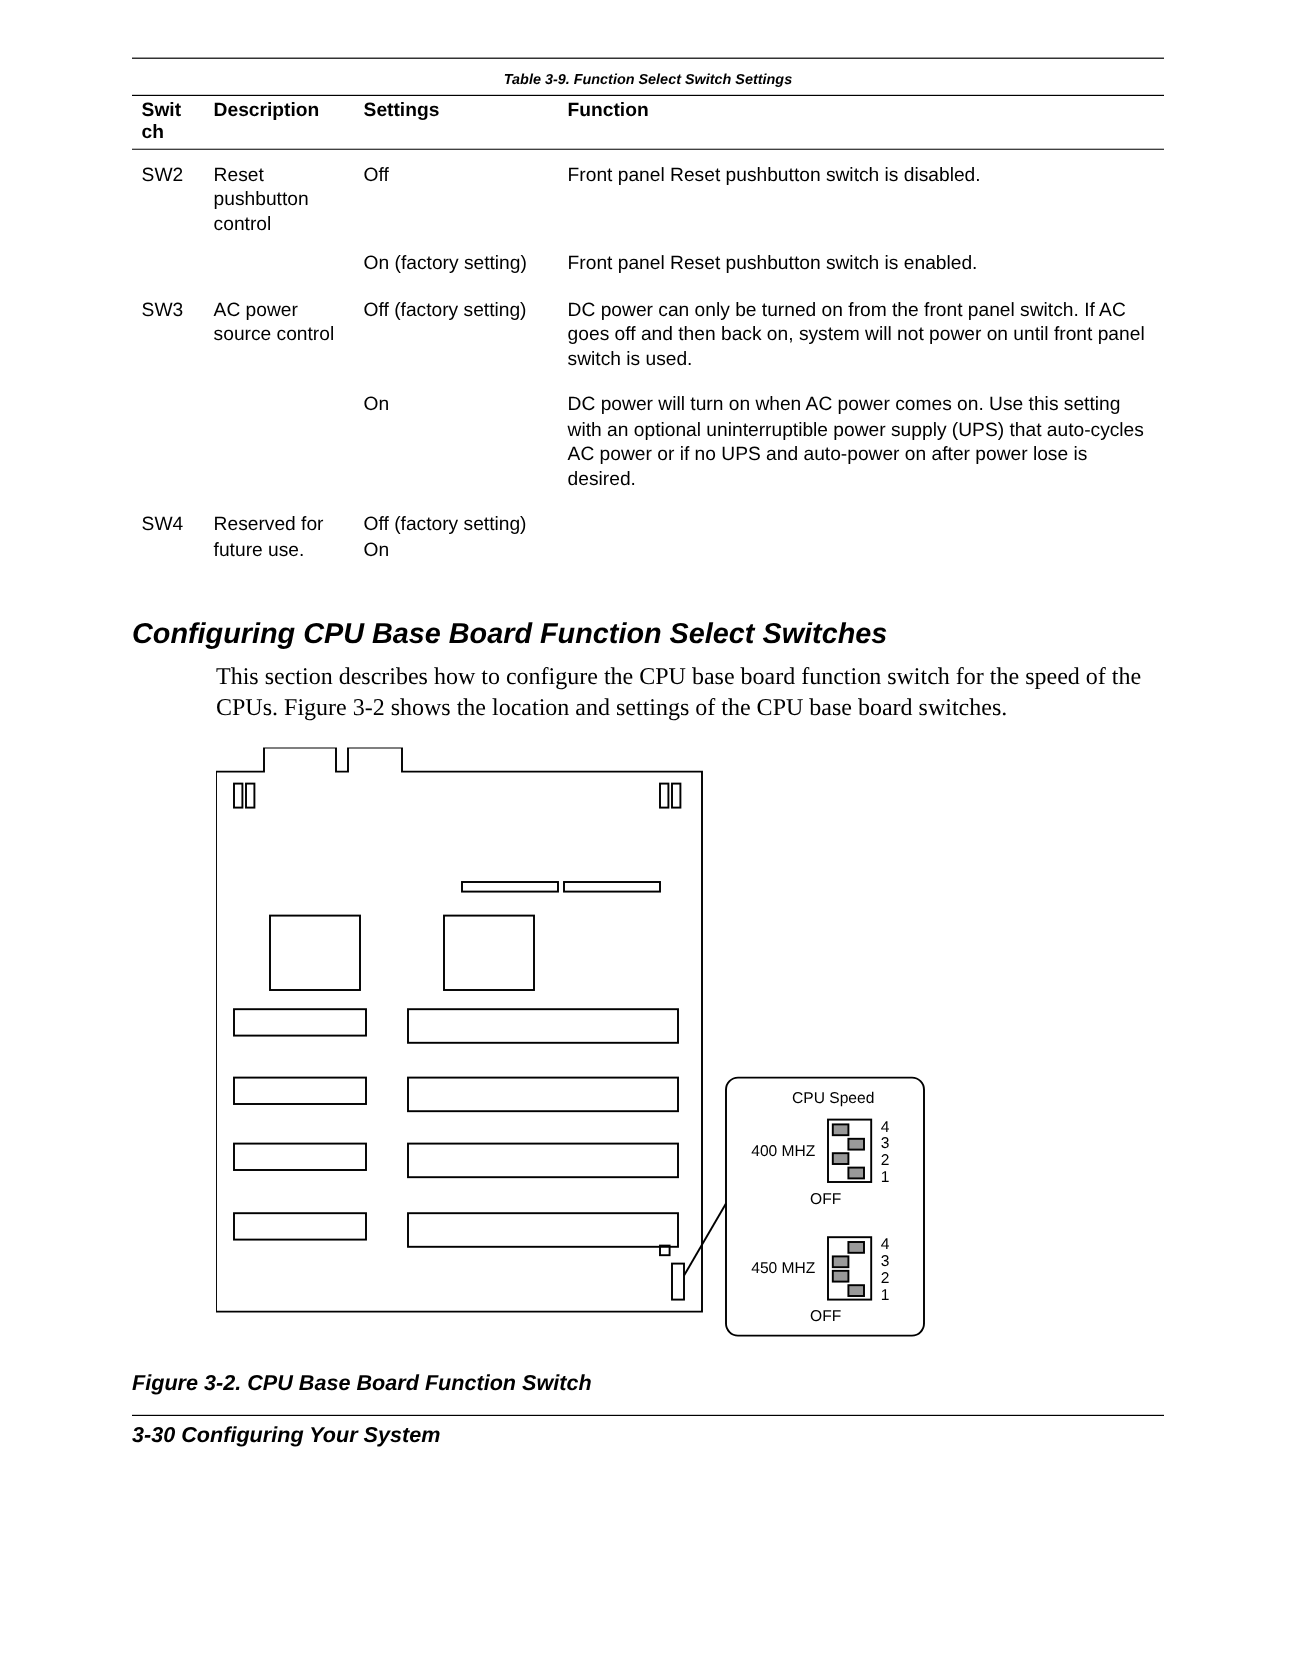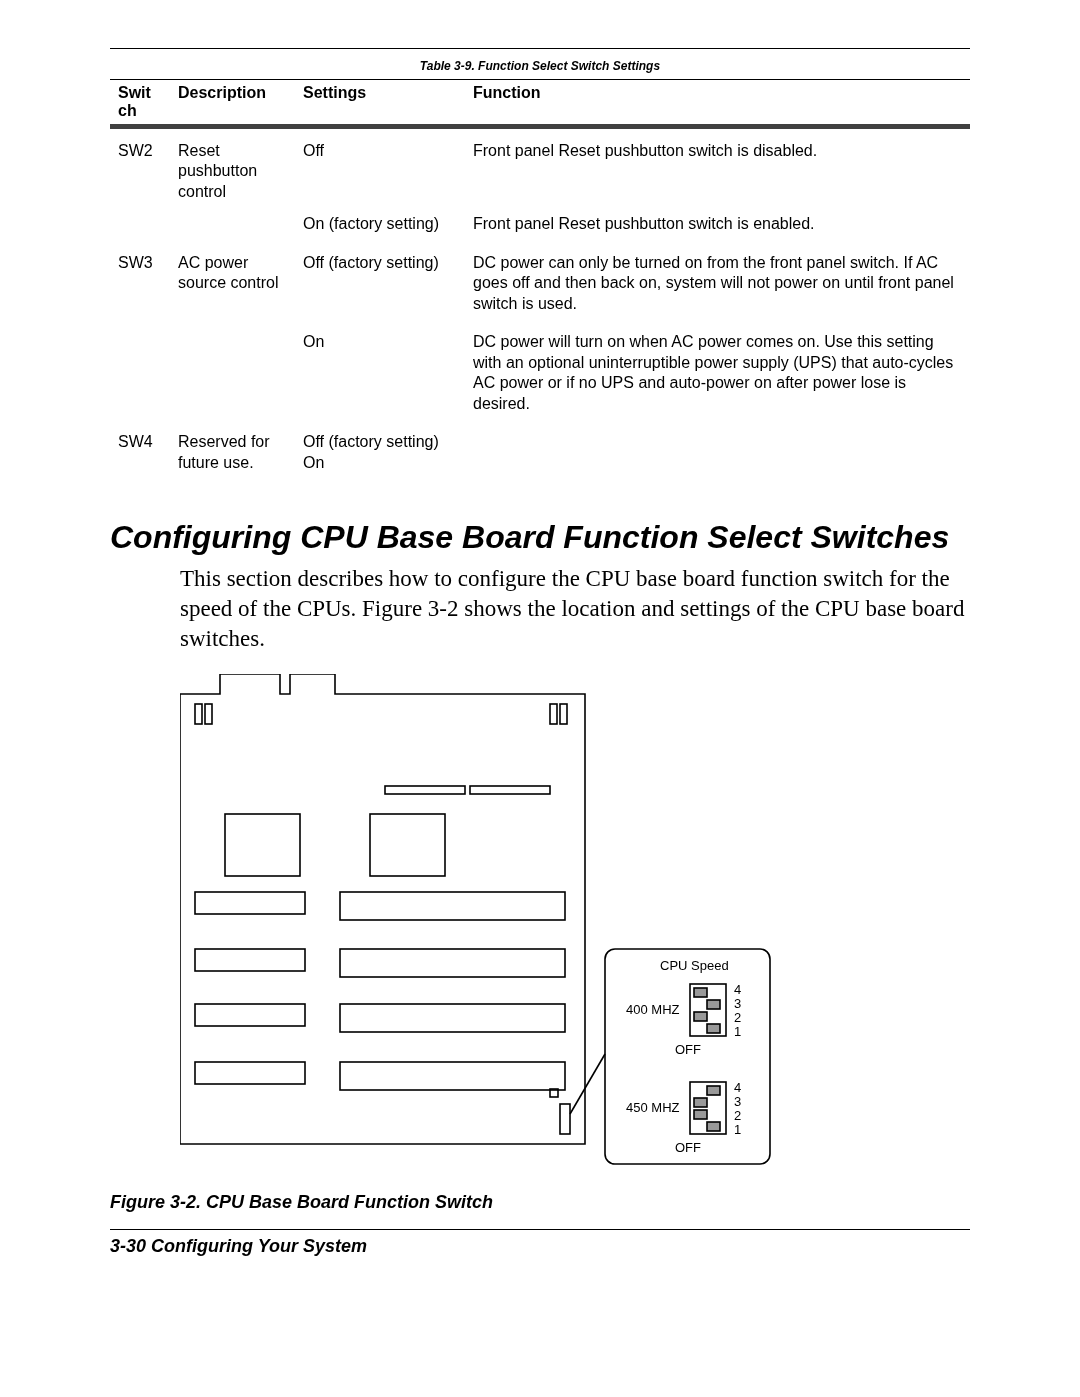--- a/index.html
+++ b/index.html
@@ -29,45 +29,45 @@
   table.switch-table {
     width: 100%;
     border-collapse: collapse;
     font-size: 16px;
   }
   table.switch-table thead th {
     text-align: left;
     font-weight: bold;
     padding: 4px 8px;
     border-top: 1px solid #000;
-    border-bottom: 5px solid #404040;
+    border-bottom: 1px solid #404040;
     vertical-align: top;
   }
   table.switch-table tbody td {
     padding: 6px 8px;
     vertical-align: top;
     line-height: 1.28;
   }
   table.switch-table tbody tr.group-start td {
     padding-top: 12px;
   }
   .col-switch { width: 60px; }
   .col-desc   { width: 125px; }
   .col-set    { width: 170px; }
   .col-func   { }
   .section-heading {
-    font-size: 32px;
+    font-size: 24px;
     font-weight: bold;
     font-style: italic;
     margin-top: 40px;
     margin-bottom: 8px;
   }
   .body-text {
     font-family: "Times New Roman", serif;
-    font-size: 23px;
+    font-size: 20px;
     line-height: 1.3;
     margin-left: 70px;
     margin-bottom: 20px;
   }
   .figure-wrap {
     margin-left: 70px;
     margin-top: 10px;
     margin-bottom: 10px;
   }
   .figure-caption {

